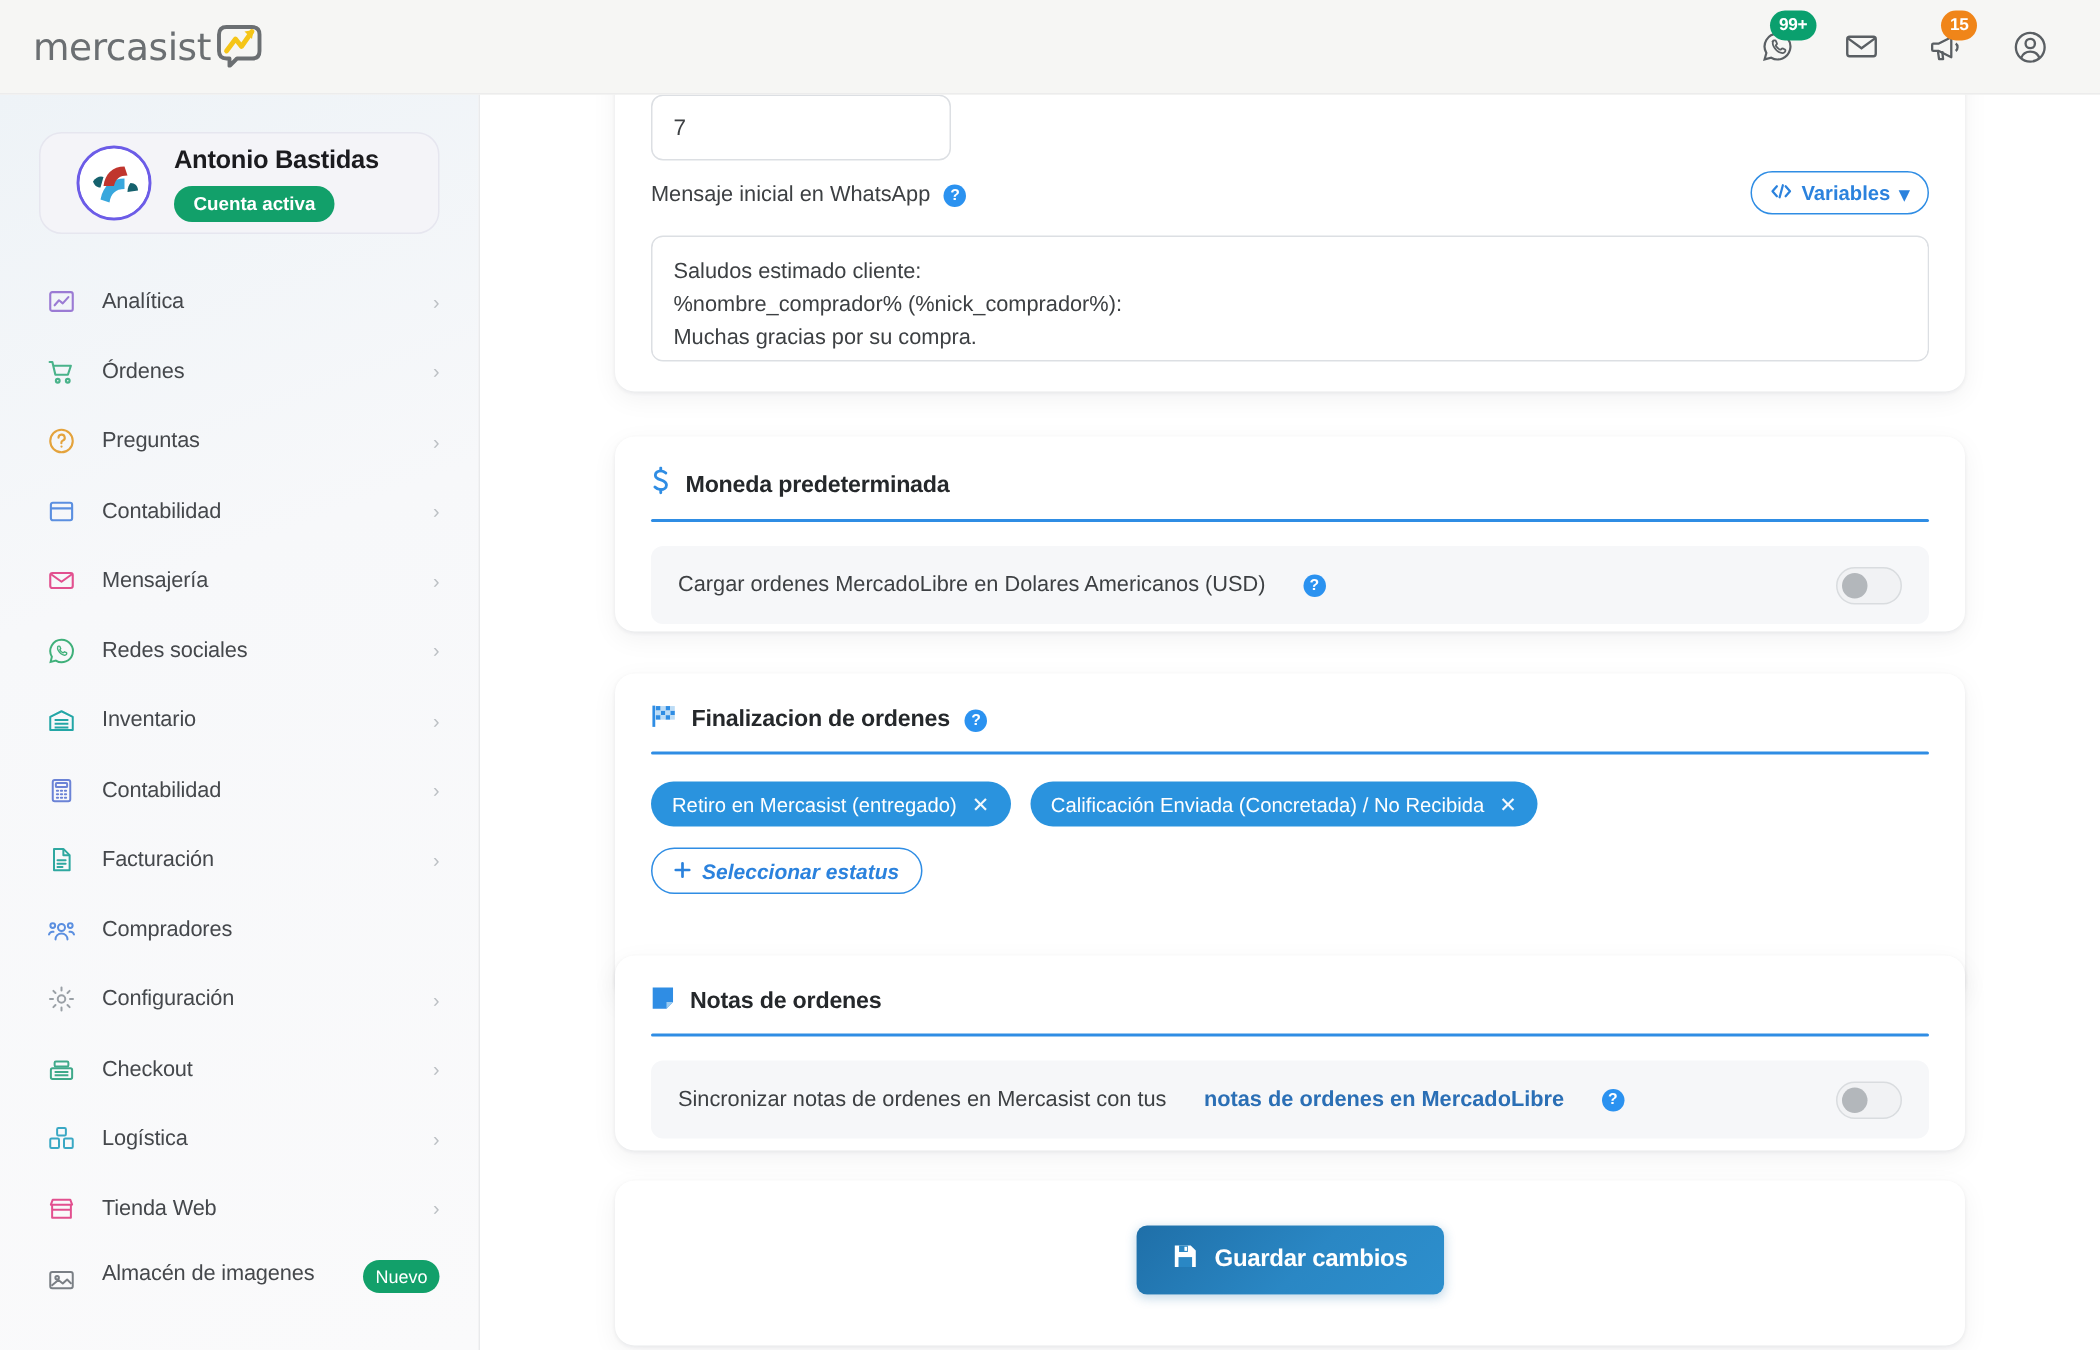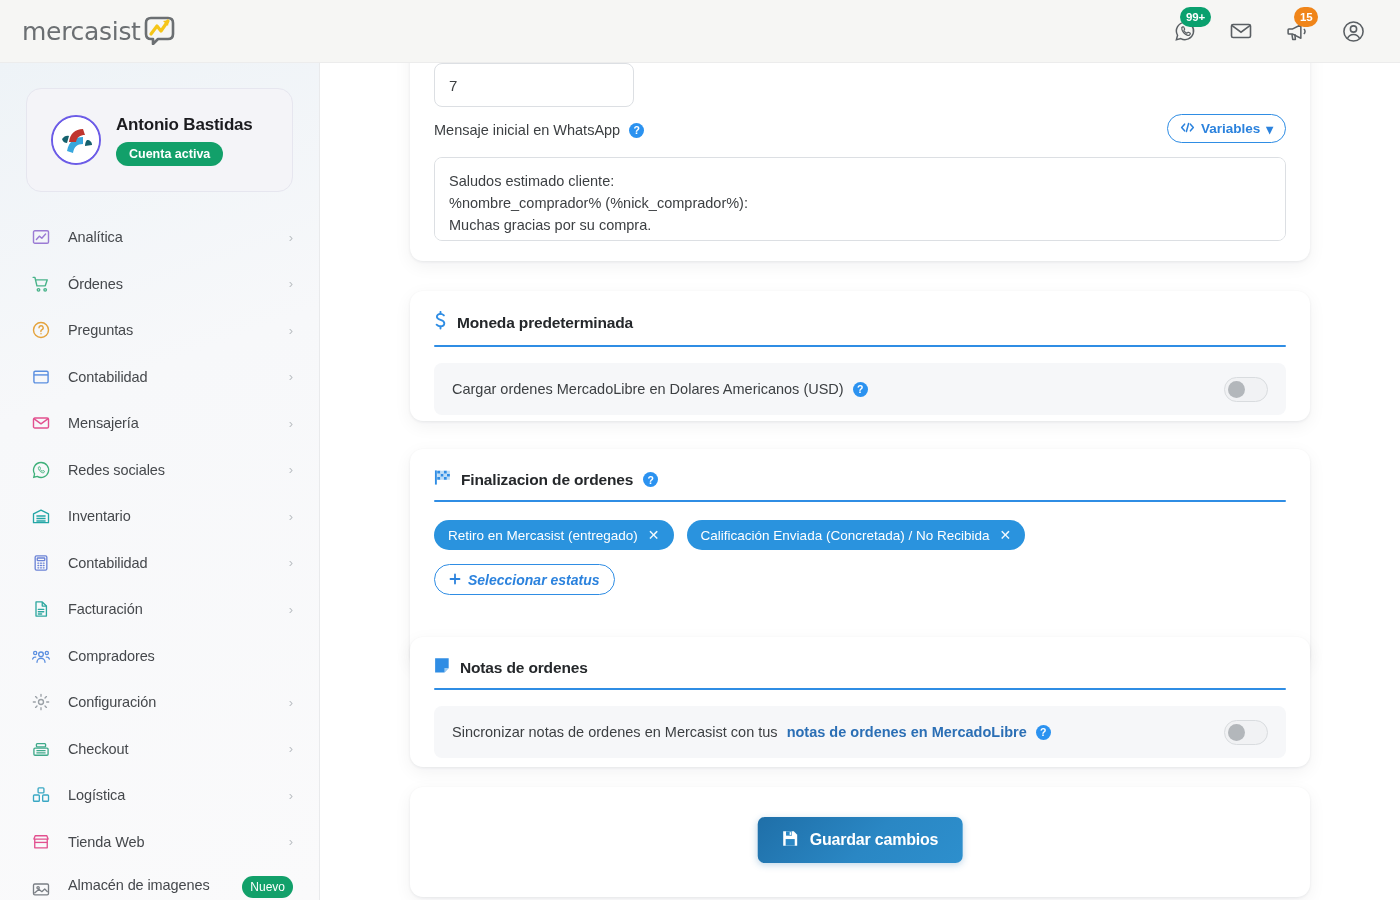--- a/index.html
+++ b/index.html
@@ -58,21 +58,21 @@
     background: linear-gradient(160deg, #eef3f7 0%, #f7f8fa 38%, #fafafb 100%);
     border-right: 1px solid #e9eaec;
     overflow: hidden;
     z-index: 20;
   }
   .profile-card {
     margin: 25px 26px 0 26px;
     background: #f4f4f8;
     border: 1px solid #e6e6ef;
     border-radius: 15px;
-    height: 104px;
+    height: 68px;
     display: flex; align-items: center; gap: 15px;
     padding: 0 24px;
   }
   .avatar {
     width: 50px; height: 50px; border-radius: 50%;
     border: 2.5px solid #6c5ce7;
     background: #fff;
     overflow: hidden; flex-shrink: 0;
     display: flex; align-items: center; justify-content: center;
   }
@@ -178,21 +178,21 @@
     margin: 10px 24px 0 24px; border-radius: 1px;
   }
   .toggle-row {
     margin: 16px 24px 0 24px;
     background: #f6f7f9; border-radius: 8px;
     height: 52px; display: flex; align-items: center;
     padding: 0 18px;
   }
   .toggle-text {
     font-size: 14.5px; color: #3d4043;
-    display: flex; align-items: center; gap: 9px;
+    display: flex; align-items: center; gap: 25px;
   }
   .toggle-text b { font-weight: 700; color: #2b6fb5; }
   .switch {
     margin-left: auto; width: 44px; height: 25px;
     border-radius: 13px; background: #f1f2f4;
     border: 1px solid #d9dcdf; position: relative; cursor: pointer;
   }
   .switch .knob {
     position: absolute; top: 3px; left: 3px;
     width: 17px; height: 17px; border-radius: 50%;

